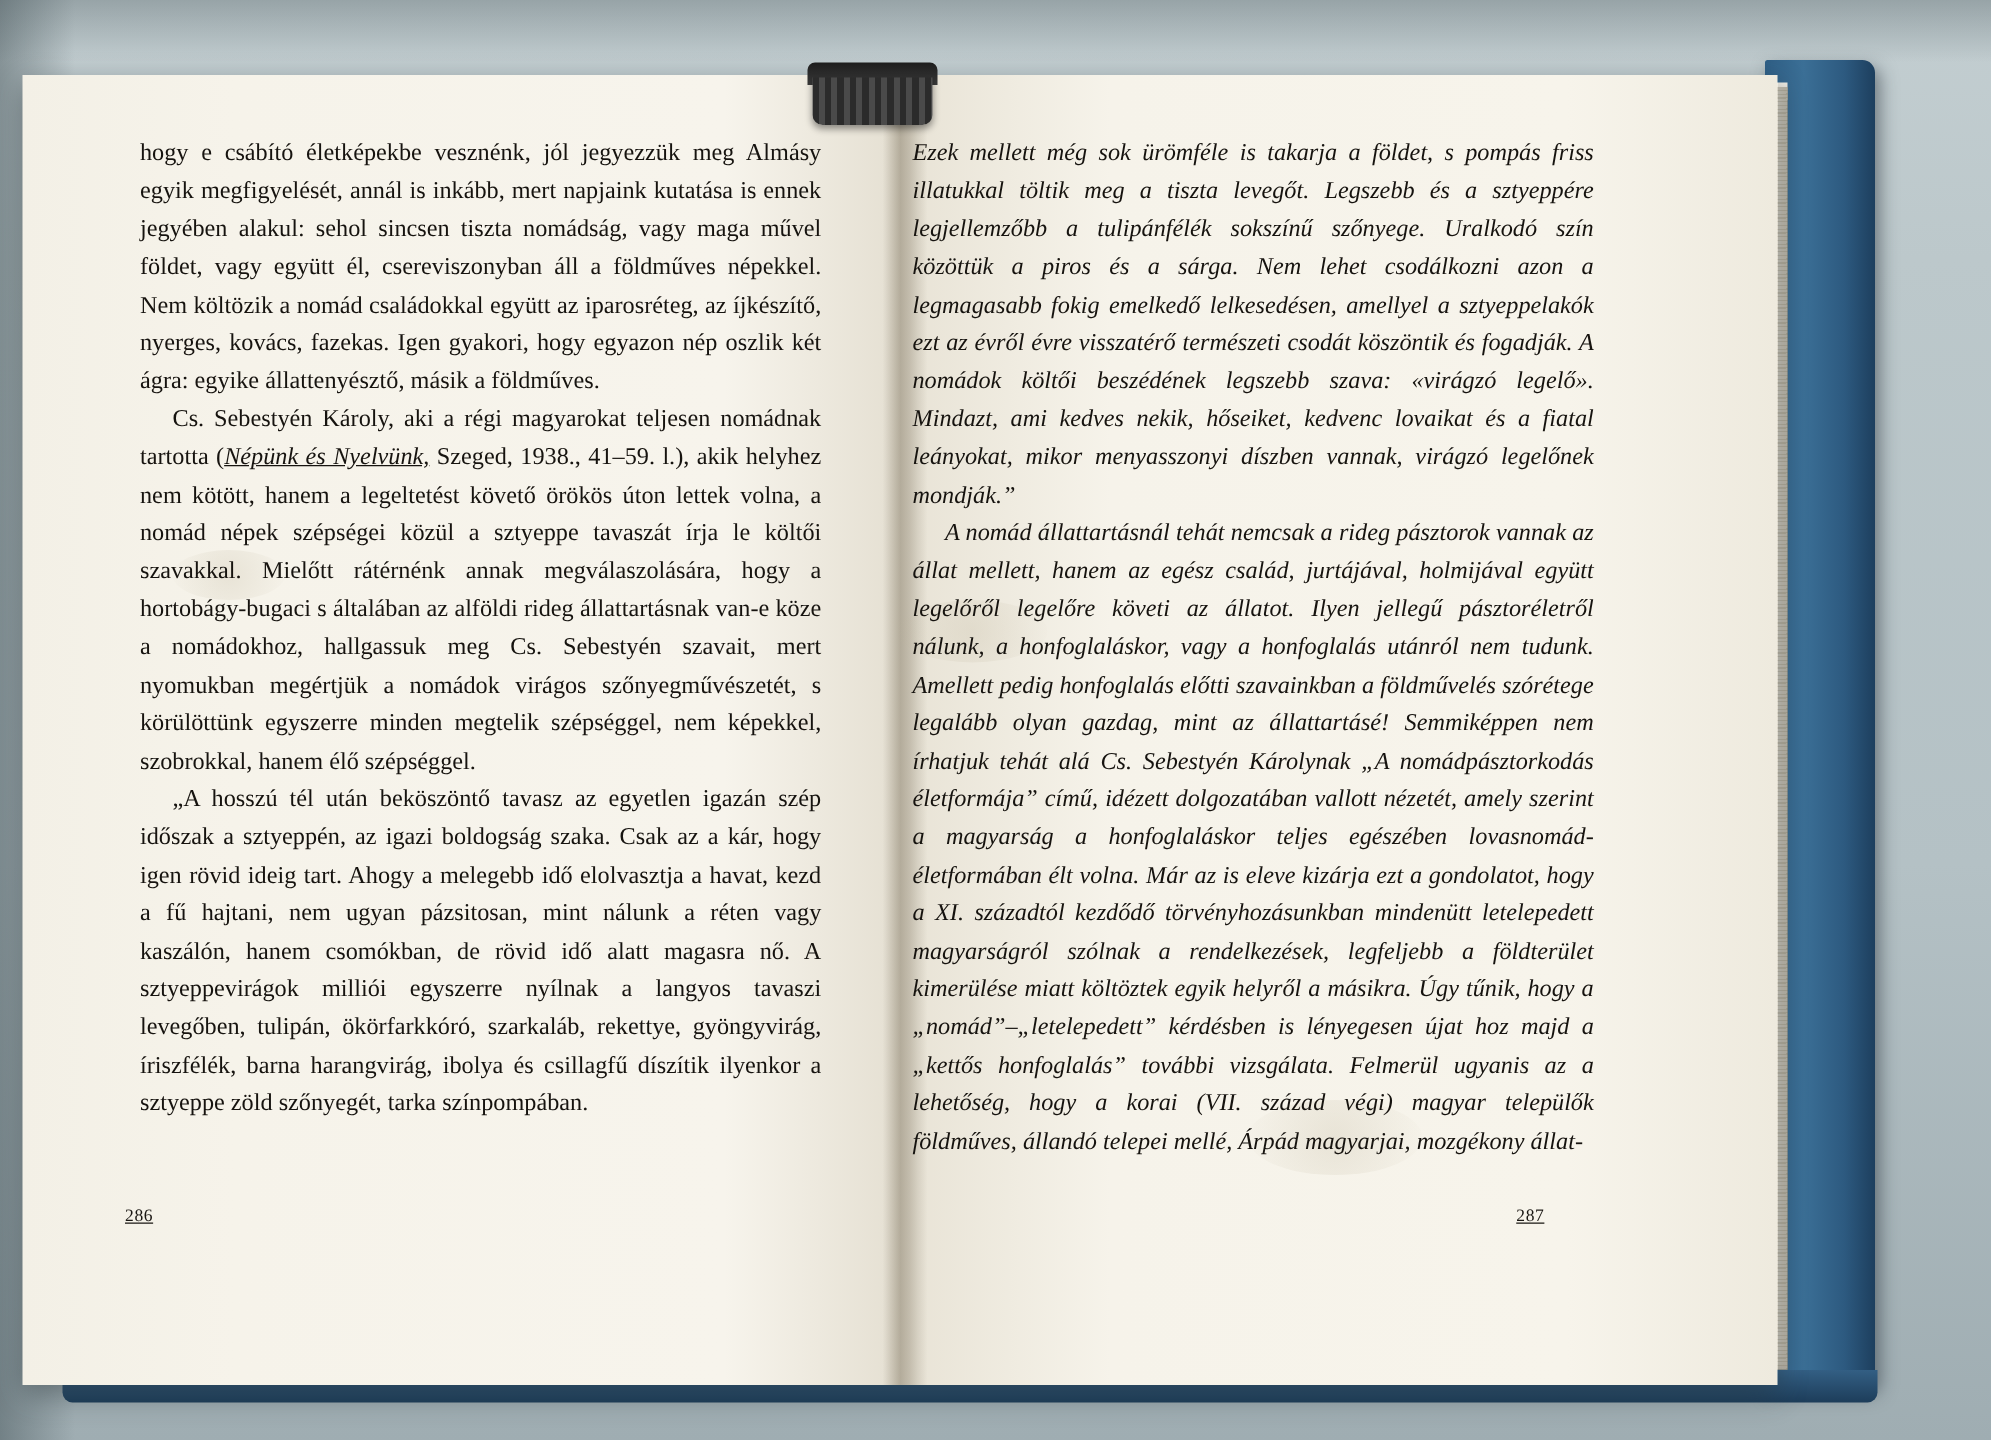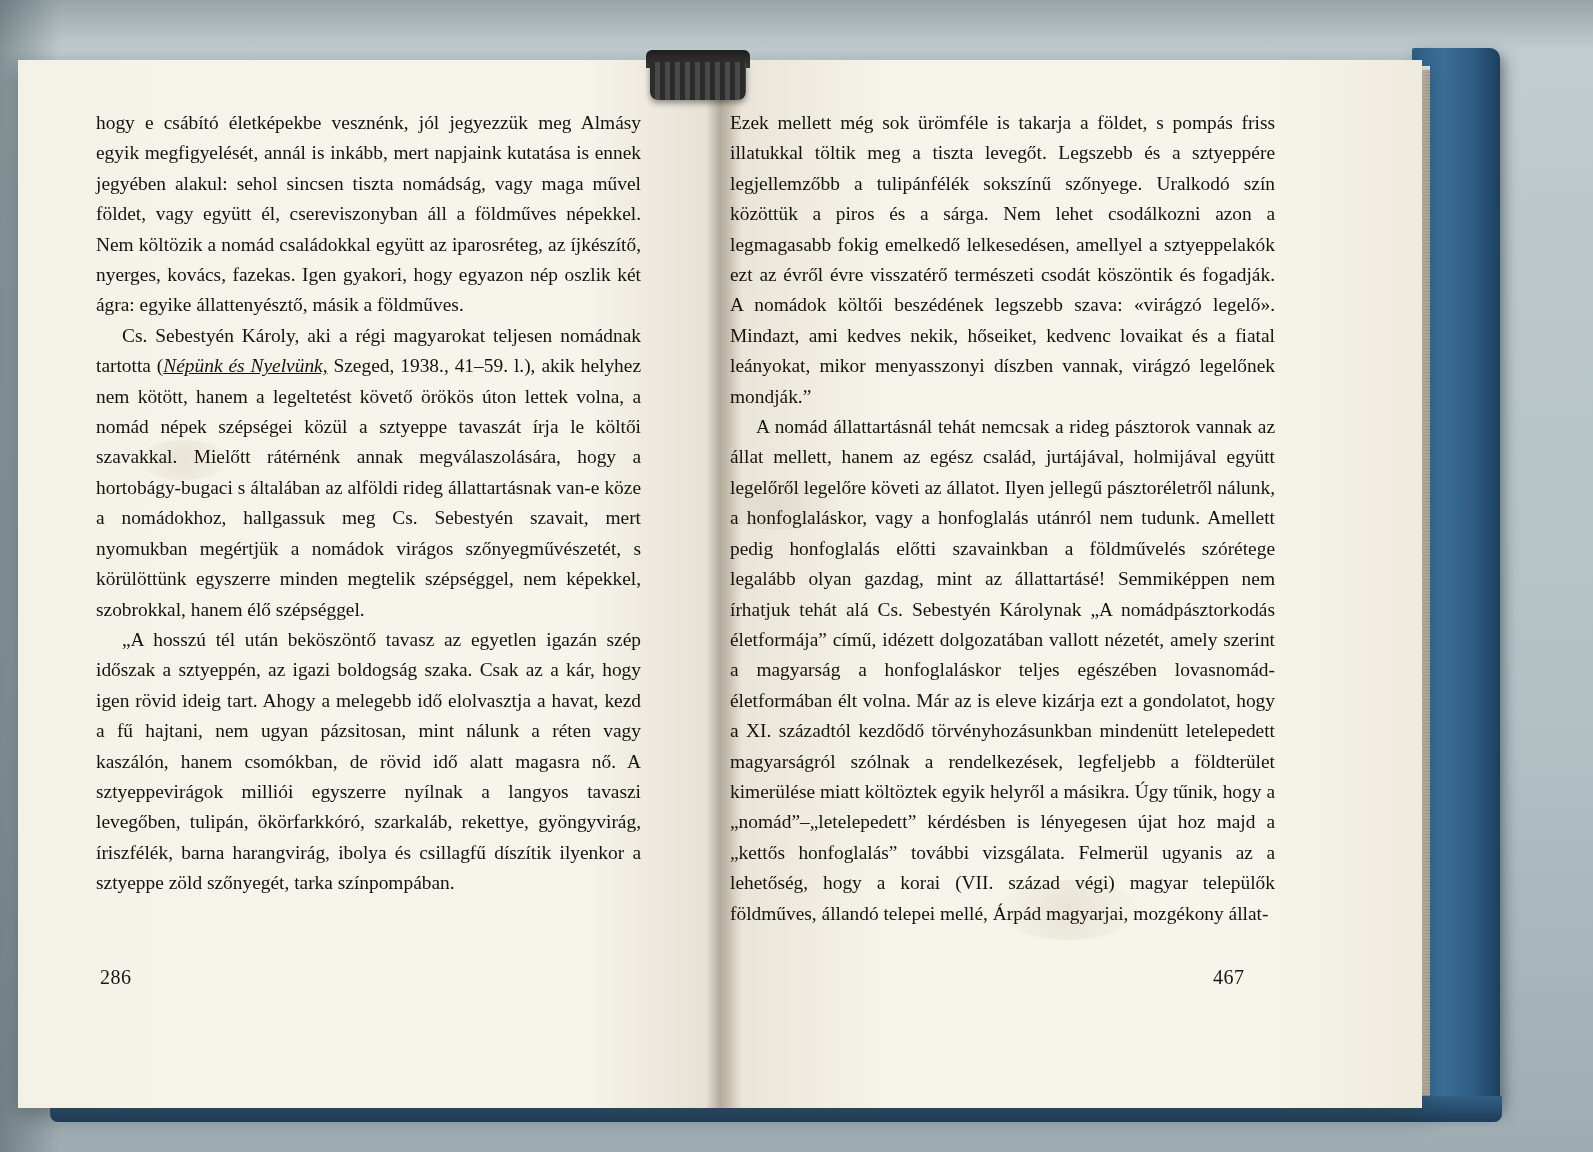--- a/index.html
+++ b/index.html
@@ -132,33 +132,34 @@
     position: absolute;
     top: 108px;
     width: 545px;
     color: #16130f;
     font-size: 19.4px;
     line-height: 30.4px;
     text-align: justify;
     text-justify: inter-word;
     hyphens: manual;
   }
-  .page-left { left: 96px; }
-  .page-right { left: 730px; }
+  .page-left { left: 112px; }
+  .page-right { left: 730px; font-style: italic; }
   .page-col p {
     margin: 0;
     text-indent: 26px;
   }
   .page-col p.noindent { text-indent: 0; }
   .page-col em { font-style: italic; text-decoration: underline; }
   .folio {
     position: absolute;
-    font-size: 20px;
+    font-size: 14px;
     color: #1a1713;
     letter-spacing: 0.5px;
+    text-decoration: underline;
   }
   .folio-left { left: 100px; top: 966px; }
   .folio-right { left: 1213px; top: 966px; }
   
   .blotch {
     position: absolute;
     border-radius: 50%;
     background: radial-gradient(circle, rgba(190,180,155,0.25), rgba(190,180,155,0));
     pointer-events: none;
   }
@@ -192,14 +193,14 @@
     <p class="noindent">hogy e csábító életképekbe vesznénk, jól jegyezzük meg Almásy egyik megfigyelését, annál is inkább, mert napjaink kutatása is ennek jegyében alakul: sehol sincsen tiszta nomádság, vagy maga művel földet, vagy együtt él, csereviszonyban áll a földműves népekkel. Nem költözik a nomád családokkal együtt az iparosréteg, az íjkészítő, nyerges, kovács, fazekas. Igen gyakori, hogy egyazon nép oszlik két ágra: egyike állattenyésztő, másik a földműves.</p>
     <p><span>Cs. Sebestyén Károly, aki a régi magyarokat teljesen nomádnak tartotta (</span><em>Népünk és Nyelvünk,</em><span> Szeged, 1938., 41–59. l.), akik helyhez nem kötött, hanem a legeltetést követő örökös úton lettek volna, a nomád népek szépségei közül a sztyeppe tavaszát írja le költői szavakkal. Mielőtt rátérnénk annak megválaszolására, hogy a hortobágy-bugaci s általában az alföldi rideg állattartásnak van-e köze a nomádokhoz, hallgassuk meg Cs. Sebestyén szavait, mert nyomukban megértjük a nomádok virágos szőnyegművészetét, s körülöttünk egyszerre minden megtelik szépséggel, nem képekkel, szobrokkal, hanem élő szépséggel.</span></p>
     <p>„A hosszú tél után beköszöntő tavasz az egyetlen igazán szép időszak a sztyeppén, az igazi boldogság szaka. Csak az a kár, hogy igen rövid ideig tart. Ahogy a melegebb idő elolvasztja a havat, kezd a fű hajtani, nem ugyan pázsitosan, mint nálunk a réten vagy kaszálón, hanem csomókban, de rövid idő alatt magasra nő. A sztyeppevirágok milliói egyszerre nyílnak a langyos tavaszi levegőben, tulipán, ökörfarkkóró, szarkaláb, rekettye, gyöngyvirág, íriszfélék, barna harangvirág, ibolya és csillagfű díszítik ilyenkor a sztyeppe zöld szőnyegét, tarka színpompában.</p>
   </div>
   <div class="folio folio-left">286</div>
 
   <div class="page-col page-right">
     <p class="noindent">Ezek mellett még sok ürömféle is takarja a földet, s pompás friss illatukkal töltik meg a tiszta levegőt. Legszebb és a sztyeppére legjellemzőbb a tulipánfélék sokszínű szőnyege. Uralkodó szín közöttük a piros és a sárga. Nem lehet csodálkozni azon a legmagasabb fokig emelkedő lelkesedésen, amellyel a sztyeppelakók ezt az évről évre visszatérő természeti csodát köszöntik és fogadják. A nomádok költői beszédének legszebb szava: «virágzó legelő». Mindazt, ami kedves nekik, hőseiket, kedvenc lovaikat és a fiatal leányokat, mikor menyasszonyi díszben vannak, virágzó legelőnek mondják.”</p>
     <p>A nomád állattartásnál tehát nemcsak a rideg pásztorok vannak az állat mellett, hanem az egész család, jurtájával, holmijával együtt legelőről legelőre követi az állatot. Ilyen jellegű pásztoréletről nálunk, a honfoglaláskor, vagy a honfoglalás utánról nem tudunk. Amellett pedig honfoglalás előtti szavainkban a földművelés szórétege legalább olyan gazdag, mint az állattartásé! Semmiképpen nem írhatjuk tehát alá Cs. Sebestyén Károlynak „A nomádpásztorkodás életformája” című, idézett dolgozatában vallott nézetét, amely szerint a magyarság a honfoglaláskor teljes egészében lovasnomád-életformában élt volna. Már az is eleve kizárja ezt a gondolatot, hogy a XI. századtól kezdődő törvényhozásunkban mindenütt letelepedett magyarságról szólnak a rendelkezések, legfeljebb a földterület kimerülése miatt költöztek egyik helyről a másikra. Úgy tűnik, hogy a „nomád”–„letelepedett” kérdésben is lényegesen újat hoz majd a „kettős honfoglalás” további vizsgálata. Felmerül ugyanis az a lehetőség, hogy a korai (VII. század végi) magyar települők földműves, állandó telepei mellé, Árpád magyarjai, mozgékony állat-</p>
   </div>
-  <div class="folio folio-right">467</div>
+  <div class="folio folio-right">287</div>
 </div>
 
 </body></html>

